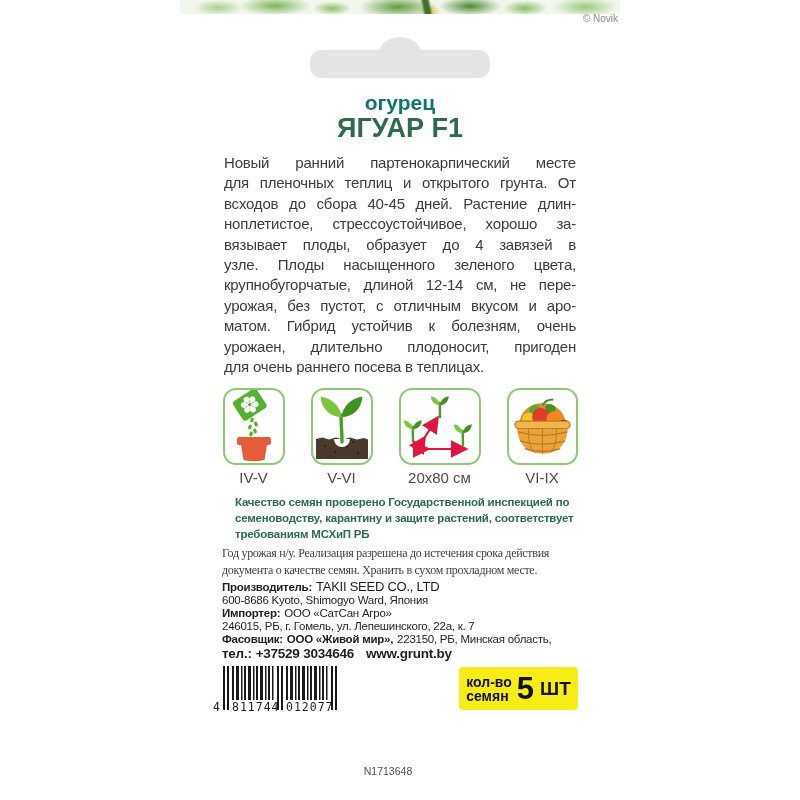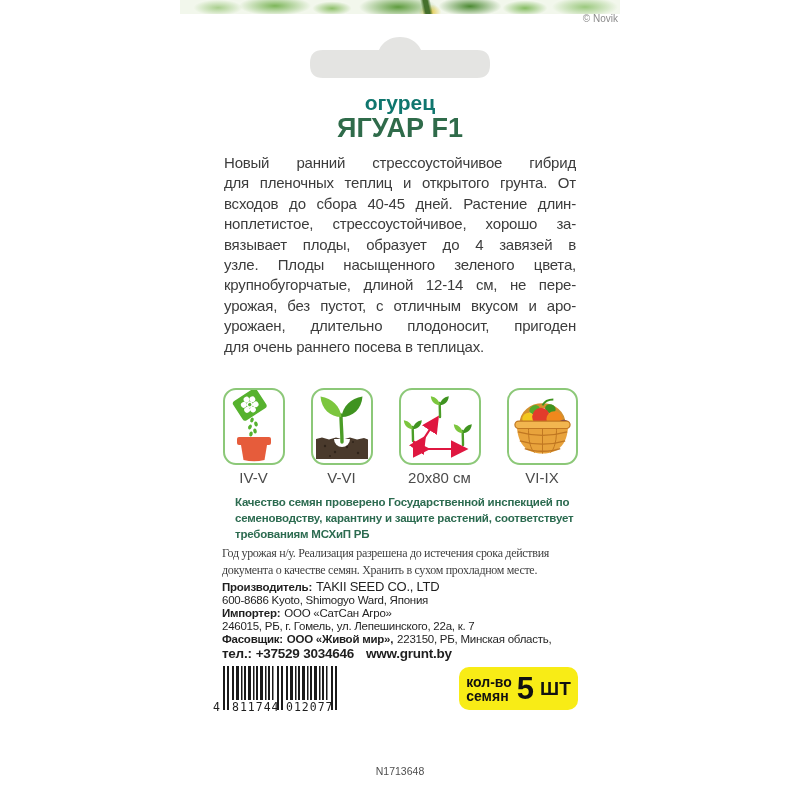--- a/index.html
+++ b/index.html
@@ -57,53 +57,54 @@
   .site{margin-left:12px;}
 
   .barcode{position:absolute;left:213px;top:666px;width:126px;height:52px;}
   .bc-digit{position:absolute;font-family:"DejaVu Sans Mono",monospace;font-size:11.5px;
             color:#1f1f1f;background:#fff;top:34px;line-height:14px;}
   .bc-lead{left:0;}
   .bc-left{left:19px;width:44px;text-align:center;letter-spacing:1px;}
   .bc-right{left:73px;width:44px;text-align:center;letter-spacing:1px;}
 
   .badge{position:absolute;left:459px;top:667px;width:119px;height:43px;background:#f8ec16;
-         border-radius:10px;display:flex;align-items:center;justify-content:center;gap:5px;color:#111;}
+         border-radius:4px;display:flex;align-items:center;justify-content:center;gap:5px;color:#111;}
   .badge-labels{font-weight:700;font-size:14px;line-height:14px;}
   .badge-count{font-weight:700;font-size:31px;line-height:31px;}
   .badge-unit{font-weight:700;font-size:19px;margin-left:1px;}
 
-  .serial{position:absolute;left:180px;top:765px;width:440px;text-align:center;
+  .serial{position:absolute;left:168px;top:765px;width:440px;text-align:center;
           font-size:10.5px;color:#4f4f4f;}
 </style>
 </head>
 <body>
 
 <div class="page">
 
   <div class="photo-strip"></div>
 
   <div class="credit">© Novik</div>
 
   <svg class="hang-tab" width="180" height="41" viewBox="0 0 180 41">
     <path d="M13,13 L69,13 C73,4 81,0 90,0 C99,0 107,4 111,13 L167,13 Q180,13 180,26 L180,28 Q180,41 167,41 L13,41 Q0,41 0,28 L0,26 Q0,13 13,13 Z" fill="#e4e4e2"></path>
   </svg>
 
   <div class="title-cat">огурец</div>
   <div class="title-var">ЯГУАР F1</div>
 
   <div class="desc">
-    <div class="jline">Новый ранний стрессоустойчивое гибрид</div>
+    <div class="jline">Новый ранний партенокарпический месте</div>
     <div class="jline">для пленочных теплиц и открытого грунта. От</div>
     <div class="jline">всходов до сбора 40-45 дней. Растение длин-</div>
     <div class="jline">ноплетистое, стрессоустойчивое, хорошо за-</div>
     <div class="jline">вязывает плоды, образует до 4 завязей в</div>
     <div class="jline">узле. Плоды насыщенного зеленого цвета,</div>
     <div class="jline">крупнобугорчатые, длиной 12-14 см, не пере-</div>
     <div class="jline">урожая, без пустот, с отличным вкусом и аро-</div>
+    <div class="jline">матом. Гибрид устойчив к болезням, очень</div>
     <div class="jline">урожаен, длительно плодоносит, пригоден</div>
     <div class="jline last">для очень раннего посева в теплицах.</div>
   </div>
 
   <div class="icons-row">
 
     <div class="icon-cell">
       <div class="icon-box w62">
         <svg width="58" height="73" viewBox="0 0 58 73">
           <g transform="rotate(-33 25 15)">

